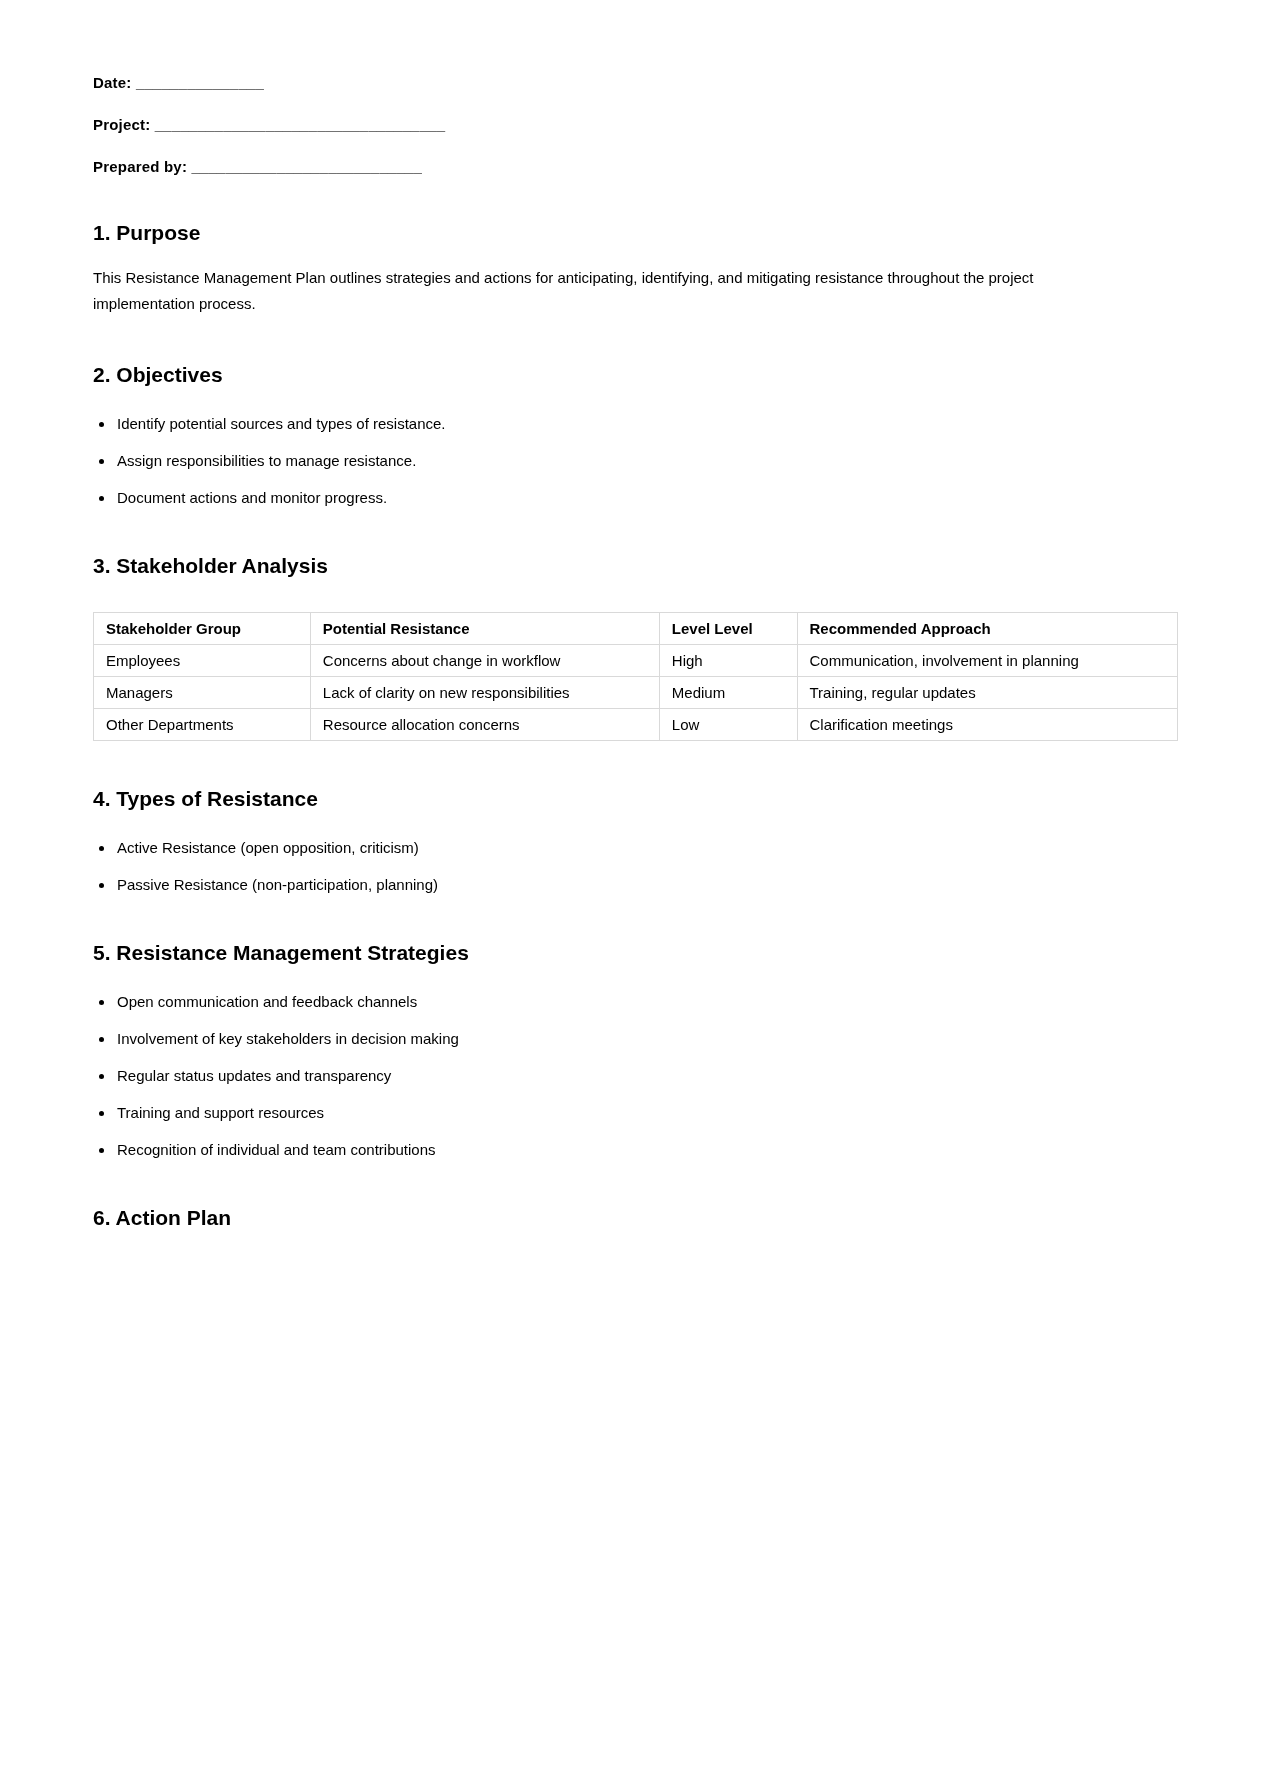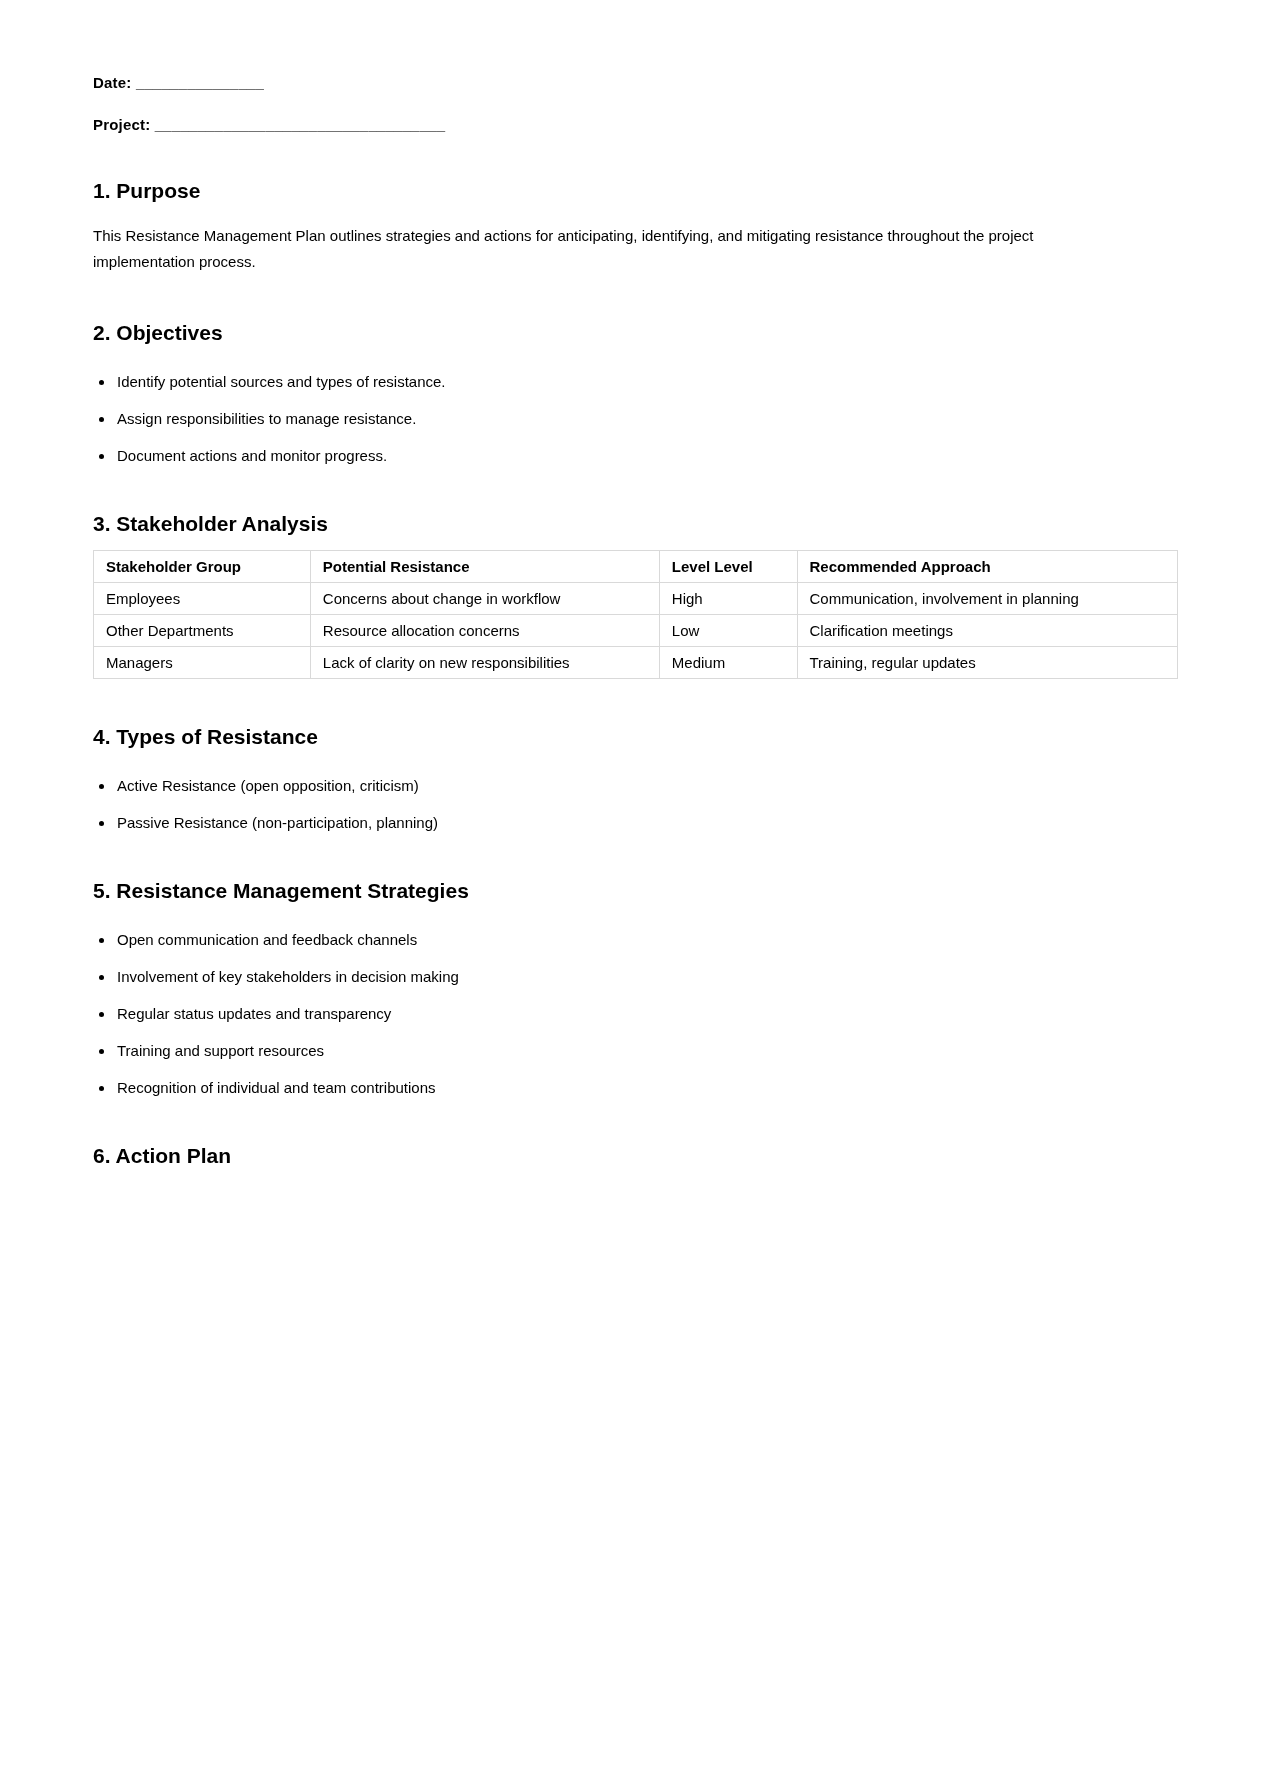--- a/index.html
+++ b/index.html
@@ -45,21 +45,21 @@
   }
   ul.bullet-list li {
     font-size: 15px;
     line-height: 21px;
     margin-bottom: 16px;
     padding-left: 2px;
   }
   table.doc-table {
     border-collapse: collapse;
     width: 100%;
-    margin-top: 14px;
+    margin-top: 34px;
     table-layout: fixed;
   }
   table.doc-table th, table.doc-table td {
     border: 1px solid #d9d9d9;
     font-size: 15px;
     text-align: left;
     padding: 7px 12px;
     vertical-align: middle;
     overflow: hidden;
     white-space: nowrap;
@@ -79,20 +79,21 @@
 </head>
 <body>
 
 <div class="page">
 
 
   <p class="meta-line"><span>Date:</span> <span class="fill-line">_______________</span></p>
 
   <p class="meta-line"><span>Project:</span> <span class="fill-line">__________________________________</span></p>
 
+  <p class="meta-line"><span>Prepared by:</span> <span class="fill-line">___________________________</span></p>
 
   <h2 class="section-heading">1. Purpose</h2>
   <p class="body-text">This Resistance Management Plan outlines strategies and actions for anticipating, identifying, and mitigating resistance throughout the project implementation process.</p>
 
   <h2 class="section-heading">2. Objectives</h2>
   <ul class="bullet-list">
       <li>Identify potential sources and types of resistance.</li>
       <li>Assign responsibilities to manage resistance.</li>
       <li>Document actions and monitor progress.</li>
     </ul>
@@ -114,30 +115,30 @@
         </tr>
     </thead>
     <tbody>
         <tr>
           <td>Employees</td>
           <td>Concerns about change in workflow</td>
           <td>High</td>
           <td>Communication, involvement in planning</td>
         </tr>
         <tr>
+          <td>Managers</td>
+          <td>Lack of clarity on new responsibilities</td>
+          <td>Medium</td>
+          <td>Training, regular updates</td>
+        </tr>
+        <tr>
           <td>Other Departments</td>
           <td>Resource allocation concerns</td>
           <td>Low</td>
           <td>Clarification meetings</td>
-        </tr>
-        <tr>
-          <td>Managers</td>
-          <td>Lack of clarity on new responsibilities</td>
-          <td>Medium</td>
-          <td>Training, regular updates</td>
         </tr>
       </tbody>
   </table>
 
   <h2 class="section-heading">4. Types of Resistance</h2>
   <ul class="bullet-list">
       <li>Active Resistance (open opposition, criticism)</li>
       <li>Passive Resistance (non-participation, planning)</li>
     </ul>
 

